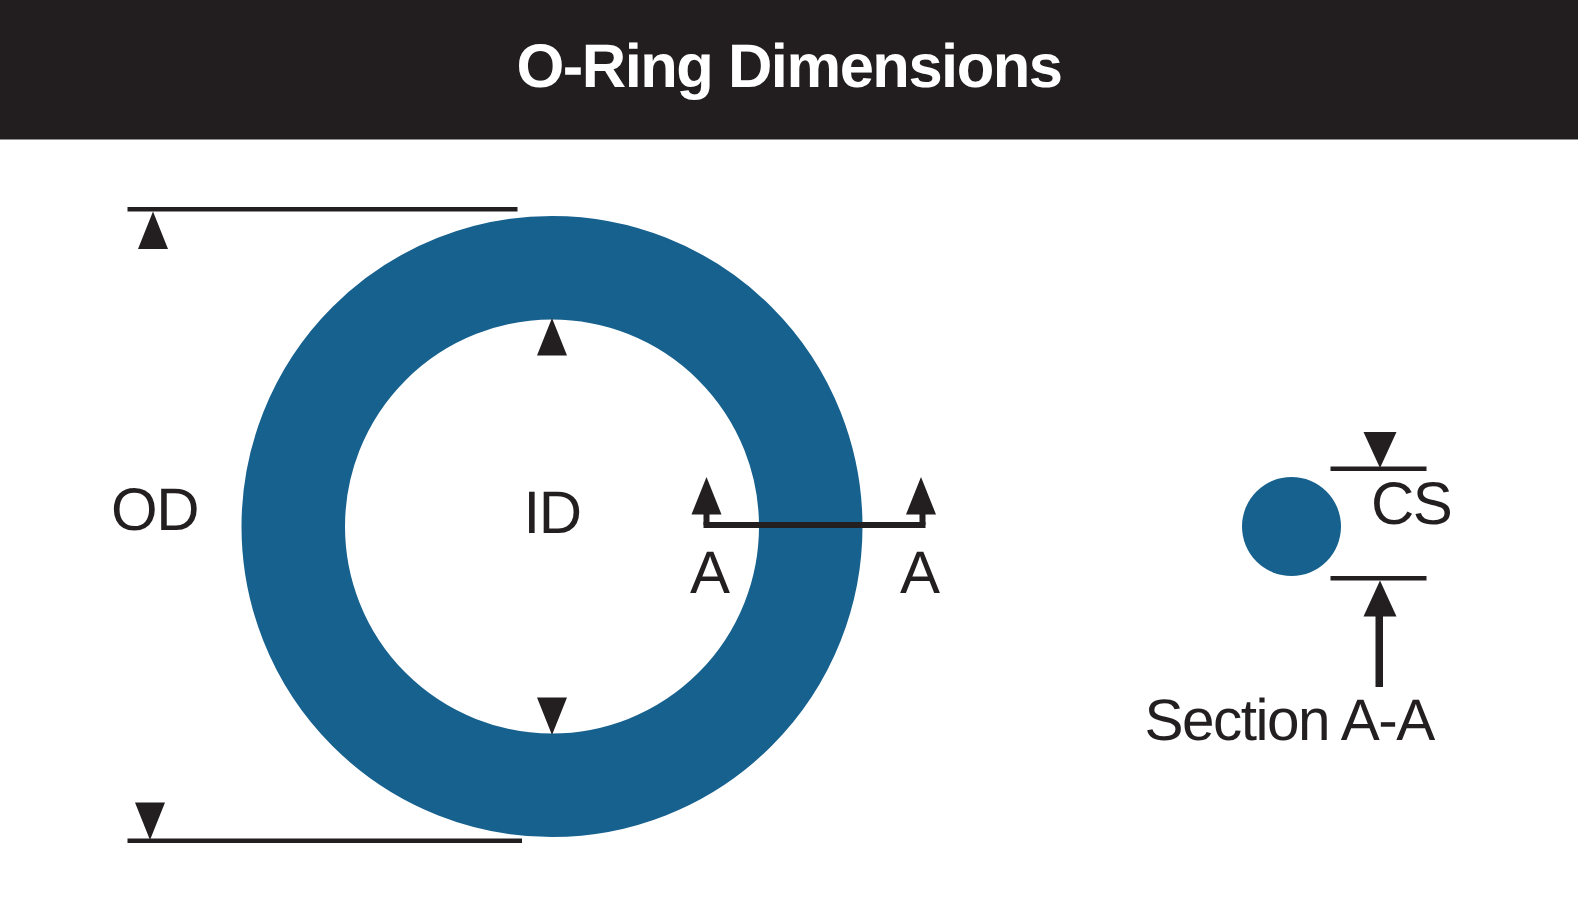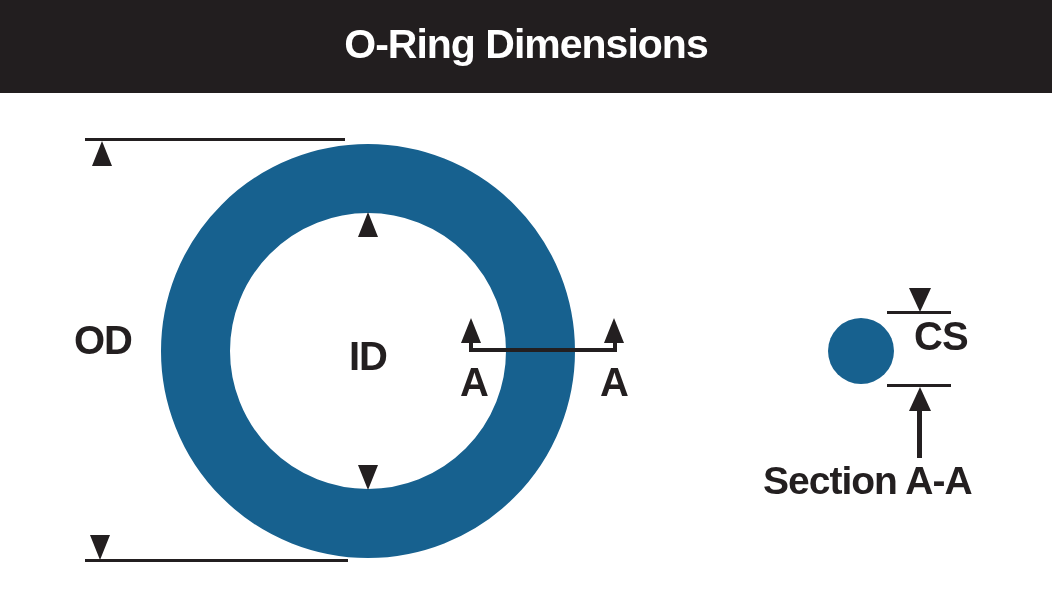--- a/index.html
+++ b/index.html
@@ -26,21 +26,21 @@
   }
   .header .title {
     color: var(--title-ink);
     font-size: 41px; font-weight: bold; letter-spacing: -1px;
     padding-bottom: 4px;
   }
 
   
   .label {
     color: var(--ink);
-    font-size: 40px; font-weight: bold; letter-spacing: -1px;
+    font-size: 40px; font-weight: normal; letter-spacing: -1px;
     line-height: 1; white-space: nowrap;
     z-index: 4;
   }
 
   
   .ring {
     left: 161px; top: 144px; width: 414px; height: 414px;
     border: 69px solid var(--ring);
     border-radius: 50%;
     z-index: 1;
@@ -81,21 +81,21 @@
   }
 
   
   .od-top-line      { left: 85px;  top: 138px; width: 260px; height: 3px; }
   .od-top-arrow     { left: 92px;  top: 141px; }
   .od-bottom-line   { left: 85px;  top: 559px; width: 263px; height: 3px; }
   .od-bottom-arrow  { left: 90px;  top: 535px; }
   .id-top-arrow     { left: 358px; top: 212px; }
   .id-bottom-arrow  { left: 358px; top: 465px; }
   .od-label         { left: 74px;  top: 320px; }
-  .id-label         { left: 349px; top: 336px; }
+  .id-label         { left: 349px; top: 322px; }
 
   .section-line        { left: 469px; top: 348px; width: 148px; height: 4px; }
   .section-left-stem   { left: 469px; top: 341px; width: 4px; height: 9px; }
   .section-right-stem  { left: 613px; top: 341px; width: 4px; height: 9px; }
   .section-left-arrow  { left: 461px; top: 318px; }
   .section-right-arrow { left: 604px; top: 318px; }
   .a-left-label        { left: 460px; top: 362px; }
   .a-right-label       { left: 600px; top: 362px; }
 
   .cs-top-line      { left: 887px; top: 311px; width: 64px; height: 3px; }

